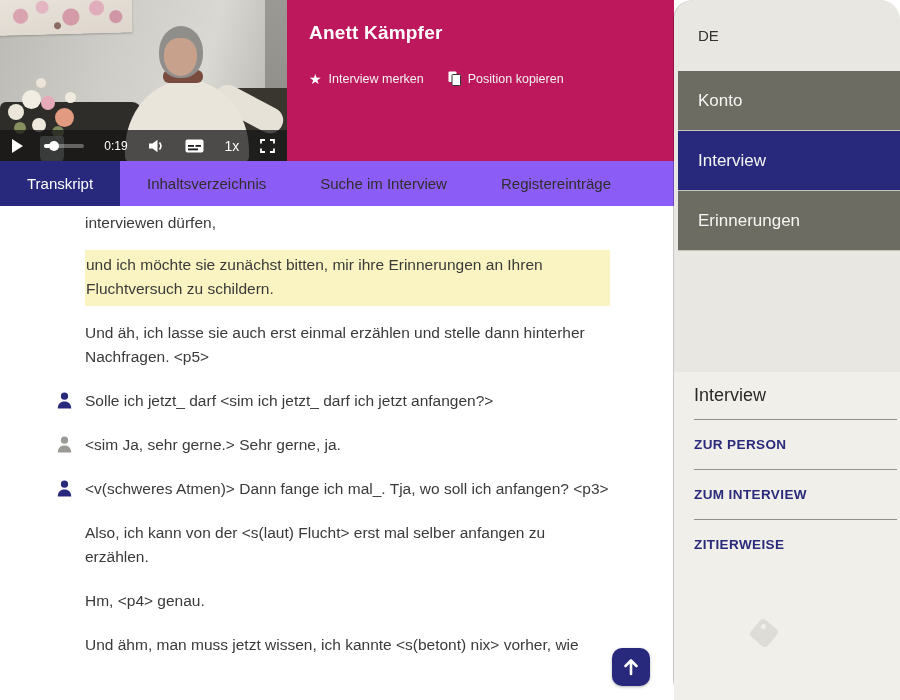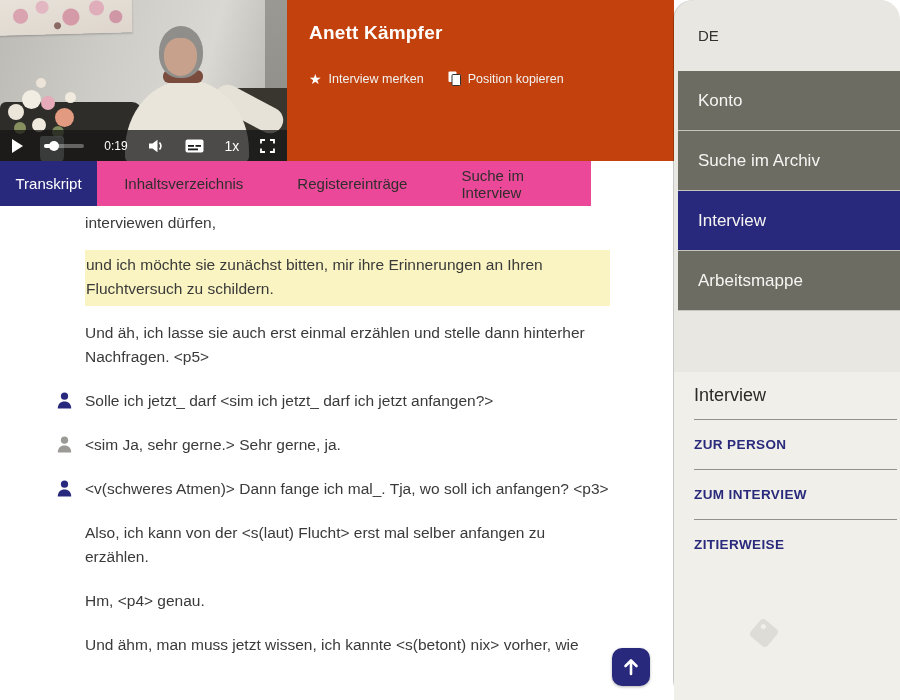--- a/index.html
+++ b/index.html
@@ -54,30 +54,30 @@
               background:rgba(255,255,255,.32); cursor:pointer; }
   .progress .played { position:absolute; left:0; top:0; height:4px; width:10px;
                       background:#fff; border-radius:2px; }
   .progress .thumb { position:absolute; left:5px; top:-3px; width:10px; height:10px;
                      border-radius:50%; background:#fff; }
   .time { font-size:12px; color:#fff; }
   .speed { font-size:14px; color:#fff; cursor:pointer; }
 
   
   .info { position:absolute; left:287px; top:0; width:387px; height:161px;
-          background:#c2410c; color:#fff; padding:22px 0 7px 22px; }
+          background:#be185d; color:#fff; padding:22px 0 7px 22px; }
   .info h1 { font-size:19px; font-weight:bold; letter-spacing:.2px; }
   .actions { display:flex; align-items:center; margin-top:27px; gap:24px; }
   .action { display:inline-flex; align-items:center; gap:7px; color:#f2f2f0;
             font-size:12.5px; cursor:pointer; }
   .star { font-size:14px; line-height:1; color:#fff; }
 
   
-  .tabbar { position:absolute; left:0; top:161px; width:591px; height:45px;
-            background:#ec4899; display:flex; }
+  .tabbar { position:absolute; left:0; top:161px; width:674px; height:45px;
+            background:#8b5cf6; display:flex; }
   .tab { height:45px; display:flex; align-items:center; justify-content:center;
          padding:1px 27px; font-size:15px; color:#2f2e2c; cursor:pointer; }
   .tab.active { background:#28287d; color:#fff; width:120px; padding:0; }
 
   
   .transcript { position:absolute; left:0; top:206px; width:674px; height:494px;
                 background:#fff; overflow:hidden; padding:5px 64px 0 85px; }
   .transcript p { font-size:15.5px; line-height:24px; color:#3a3a3a;
                   margin:0 0 20px 0; max-width:525px; cursor:pointer; }
   .transcript p.first { margin-bottom:15px; }
@@ -186,22 +186,22 @@
             <rect x="4" y="3.5" width="8.5" height="11" rx="1" fill="#fff" stroke="#343230" stroke-width="1"></rect>
           </svg>
           <span>Position kopieren</span>
         </span>
       </div>
     </div>
 
     <div class="tabbar">
       <div class="tab active">Transkript</div>
       <div class="tab">Inhaltsverzeichnis</div>
+      <div class="tab">Suche im Interview</div>
       <div class="tab">Registereinträge</div>
-      <div class="tab">Suche im Interview</div>
     </div>
 
     <div class="transcript">
       <p class="first">interviewen dürfen,</p>
       <p class="highlight">und ich möchte sie zunächst bitten, mir ihre Erinnerungen an Ihren Fluchtversuch zu schildern.</p>
       <p>Und äh, ich lasse sie auch erst einmal erzählen und stelle dann hinterher Nachfragen. &lt;p5&gt;</p>
 
       <div class="turn">
         <span class="picon navy">
           <svg width="15" height="17" viewBox="0 0 15 17">
@@ -241,23 +241,22 @@
       <svg width="16" height="18" viewBox="0 0 16 18">
         <path d="M8,16 V3 M2.5,8 L8,2.5 L13.5,8" stroke="#fff" stroke-width="2.6" fill="none" stroke-linecap="round" stroke-linejoin="round"></path>
       </svg>
     </div>
   </div>
 
   <div class="sidebar">
     <div class="lang-row">DE</div>
 
     <div class="nav-item">Konto</div>
-    <div class="nav-item">Suche im Archiv</div>
     <div class="nav-item active">Interview</div>
-    <div class="nav-item">Arbeitsmappe</div>
+    <div class="nav-item">Erinnerungen</div>
 
     <div class="sidebar-lower">
       <h2>Interview</h2>
       <div class="subnav-link">ZUR PERSON</div>
       <div class="subnav-link">ZUM INTERVIEW</div>
       <div class="subnav-link">ZITIERWEISE</div>
       <div class="tag-mark"></div>
     </div>
   </div>
 

